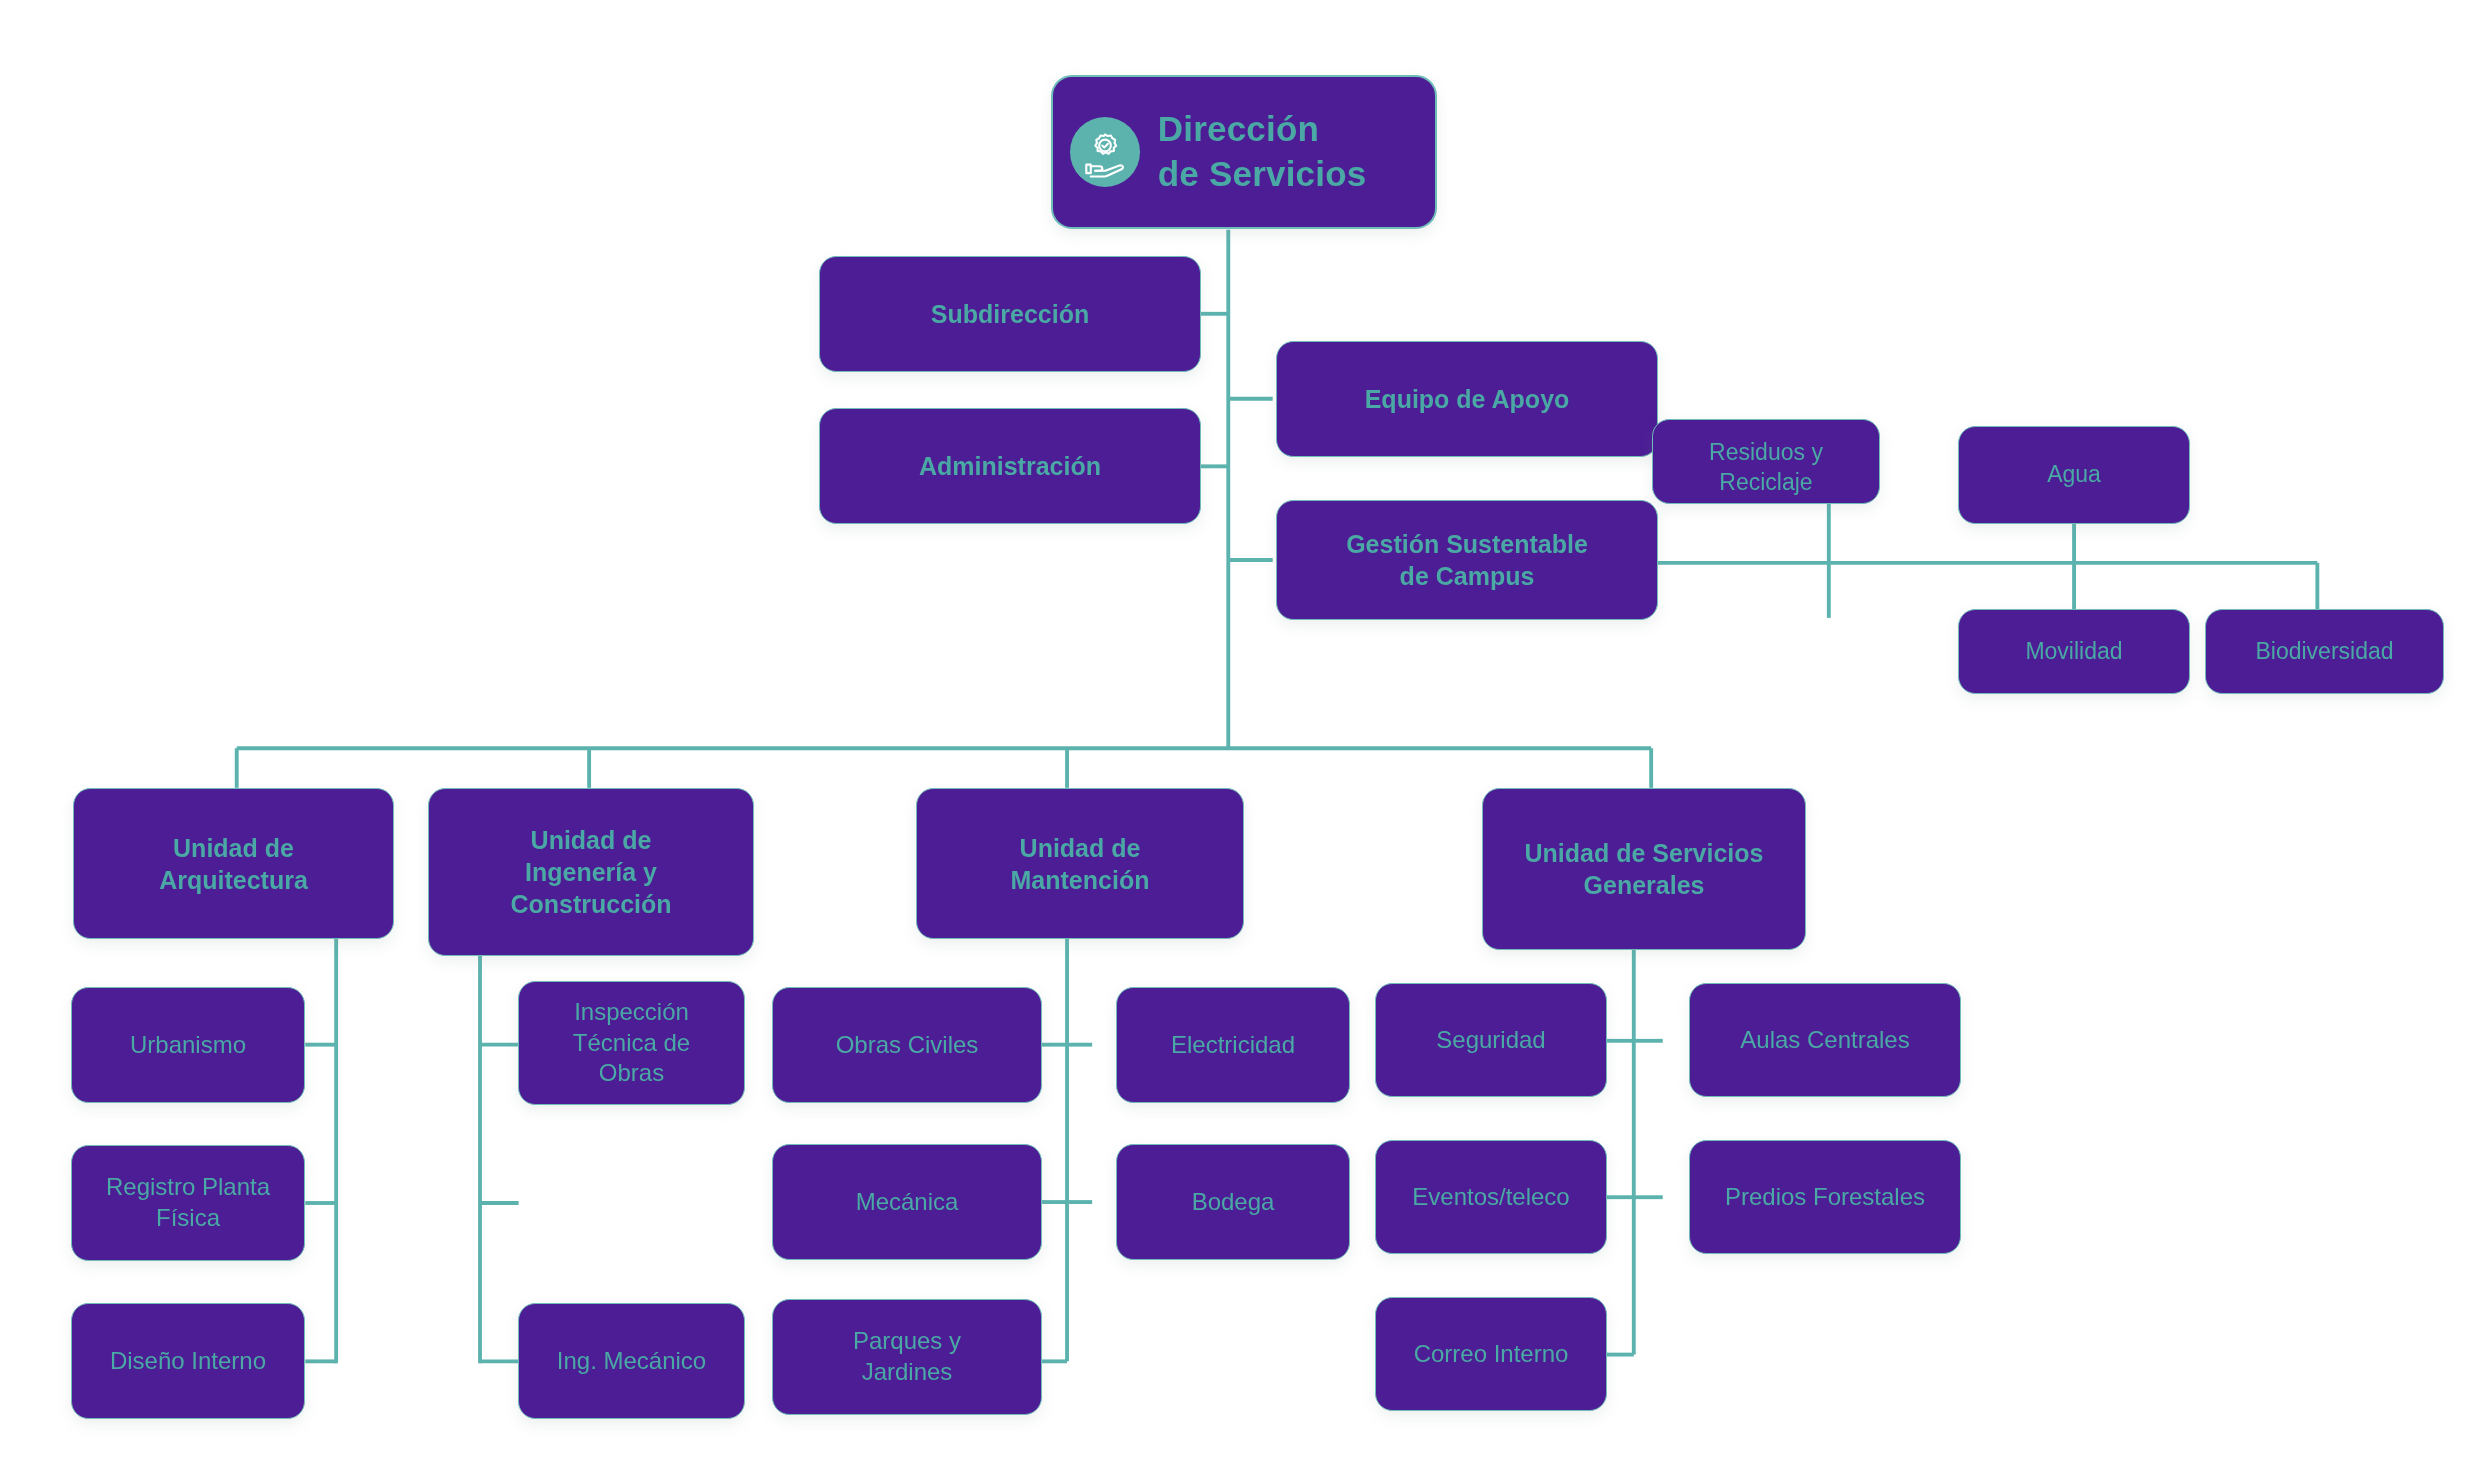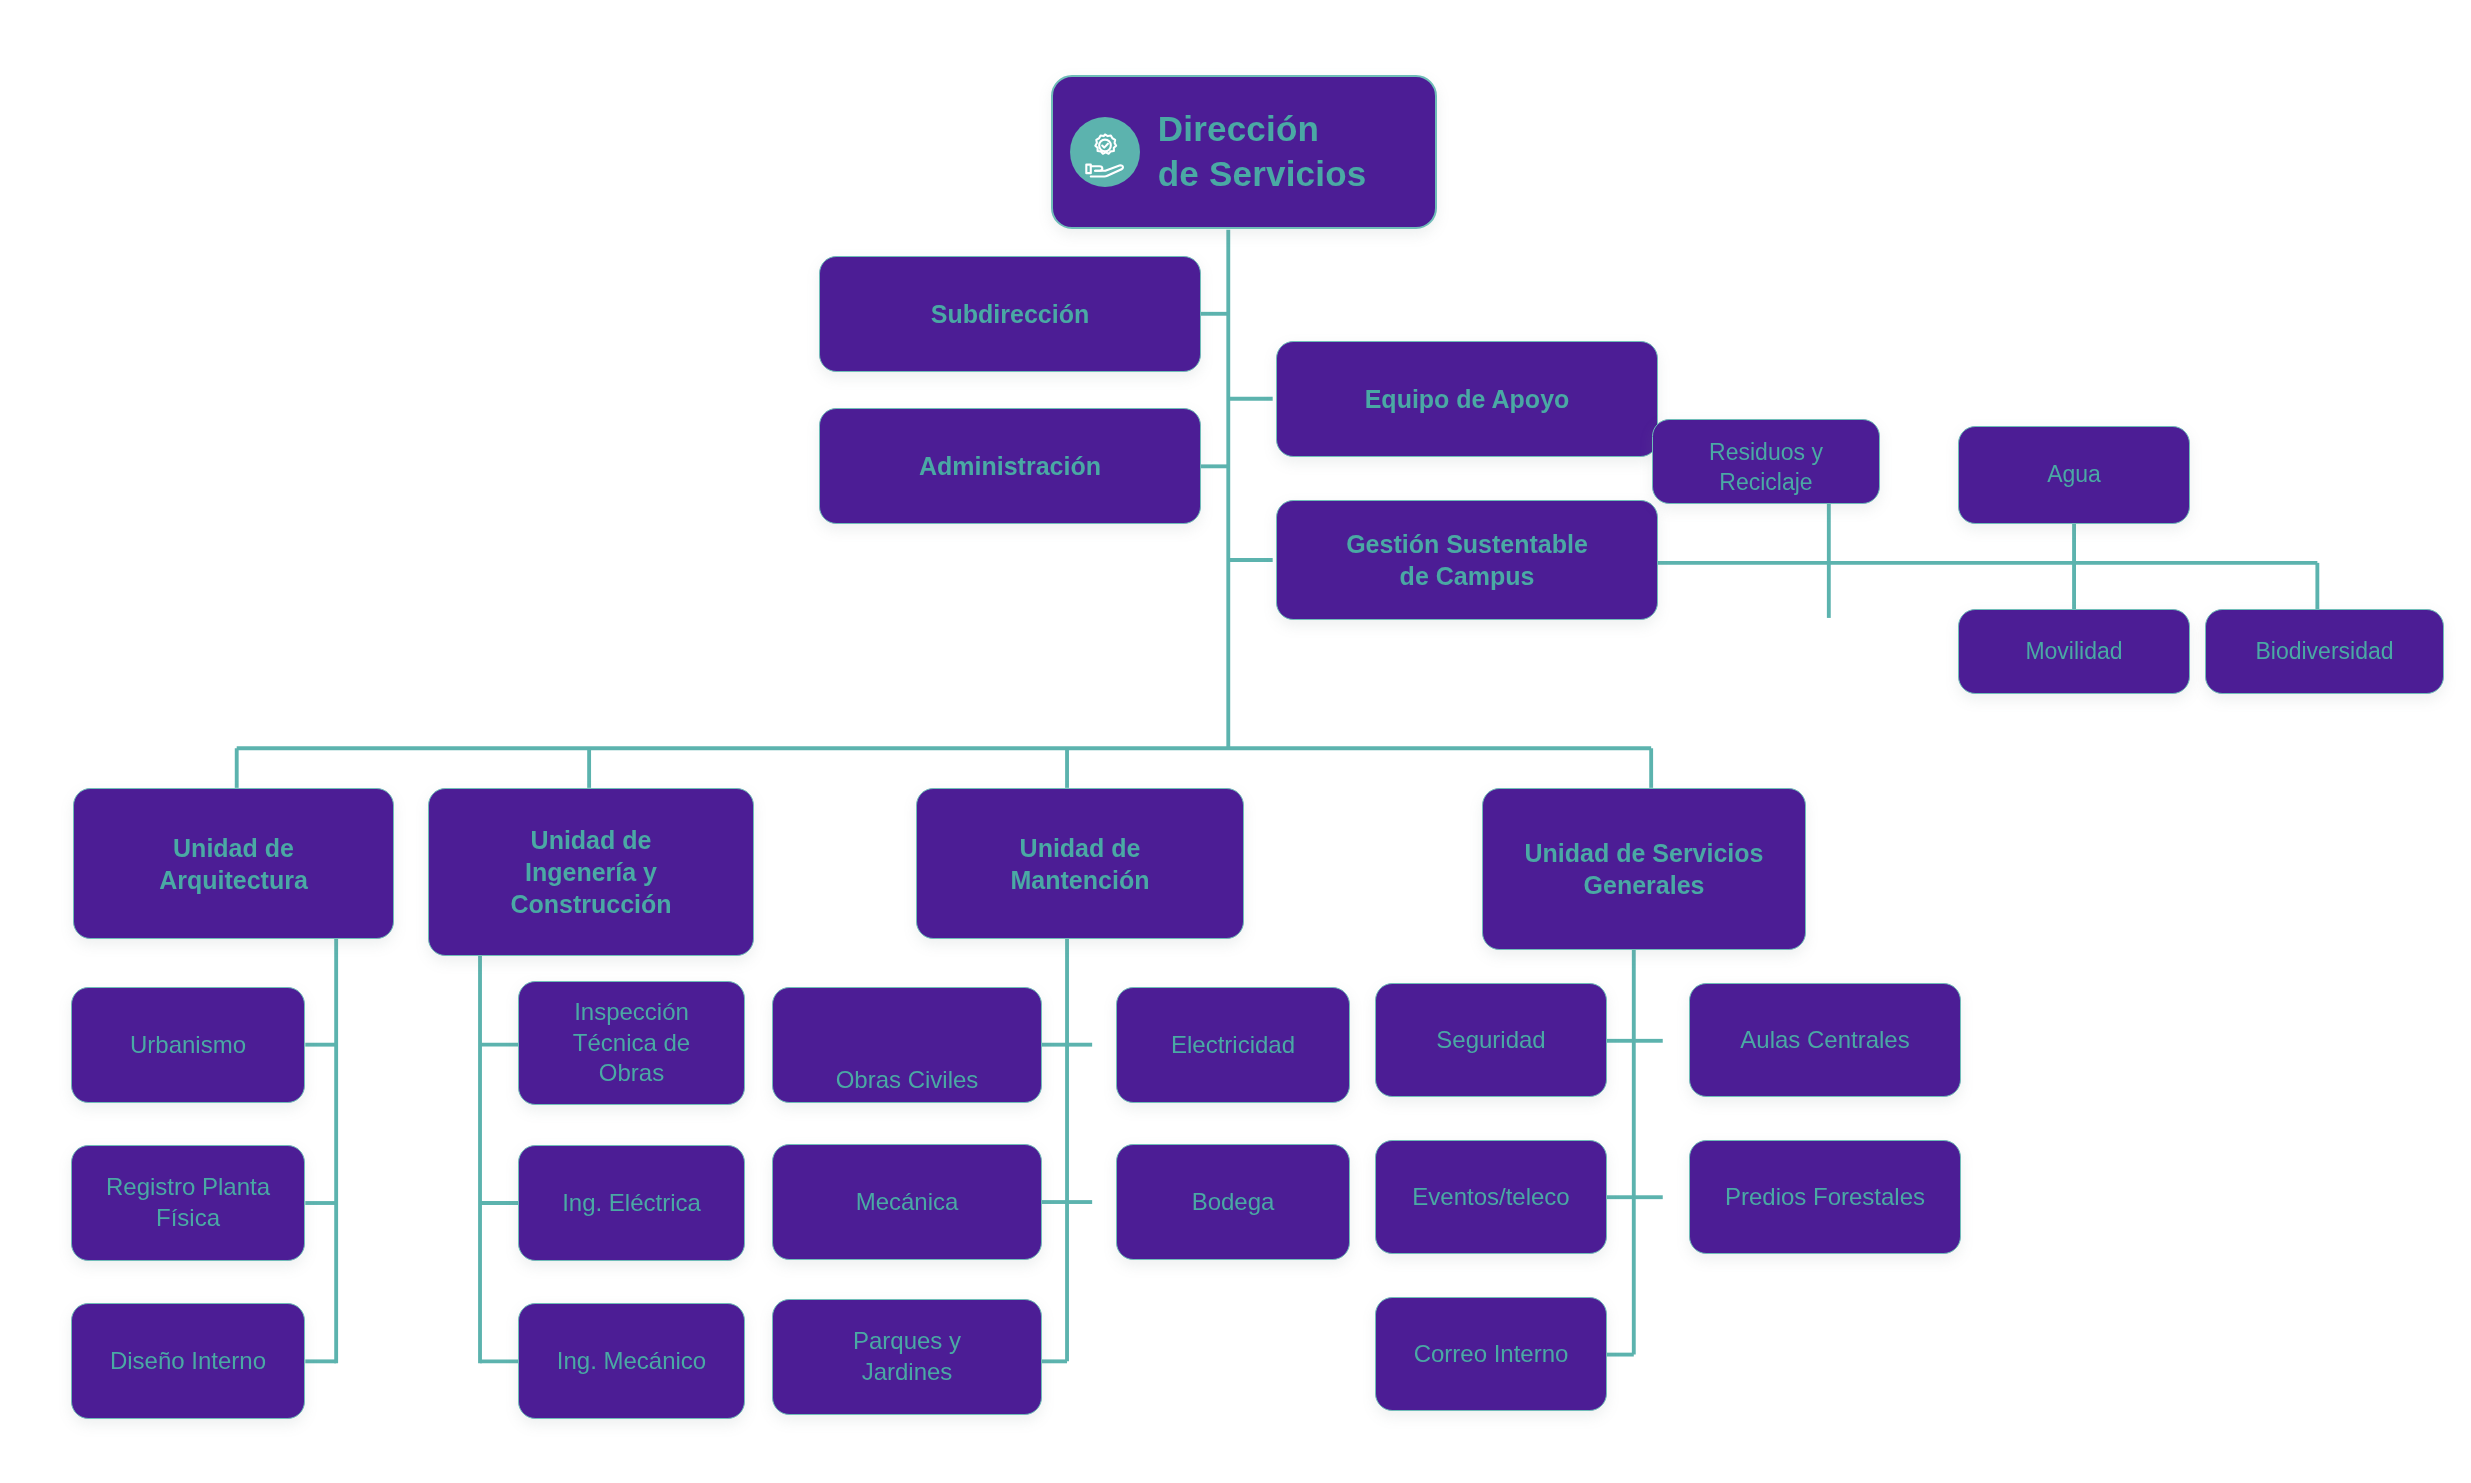--- a/index.html
+++ b/index.html
@@ -199,34 +199,31 @@
       <span>Construcción</span>
     </span>
   </div>
   <div class="node leaf reg" style="left:518px;top:981px;width:227px;height:124px;">
     <span class="lbl">
       <span>Inspección</span><br>
       <span>Técnica de</span><br>
       <span>Obras</span>
     </span>
   </div>
-  <div class="node leaf reg" style="left:518px;top:1145px;width:227px;height:116px;">
-    <span class="lbl">Ing. Eléctrica</span>
-  </div>
   <div class="node leaf reg" style="left:518px;top:1303px;width:227px;height:116px;">
     <span class="lbl">Ing. Mecánico</span>
   </div>
 
   <div class="node unit bold" style="left:916px;top:788px;width:328px;height:151px;">
     <span class="lbl">
       <span>Unidad de</span><br>
       <span>Mantención</span>
     </span>
   </div>
-  <div class="node leaf reg" style="left:772px;top:987px;width:270px;height:116px;align-items:flex-end;">
+  <div class="node leaf reg" style="left:772px;top:987px;width:270px;height:116px;">
     <span class="lbl">Obras Civiles</span>
   </div>
   <div class="node leaf reg" style="left:772px;top:1144px;width:270px;height:116px;">
     <span class="lbl">Mecánica</span>
   </div>
   <div class="node leaf reg" style="left:772px;top:1299px;width:270px;height:116px;">
     <span class="lbl">
       <span>Parques y</span><br>
       <span>Jardines</span>
     </span>

